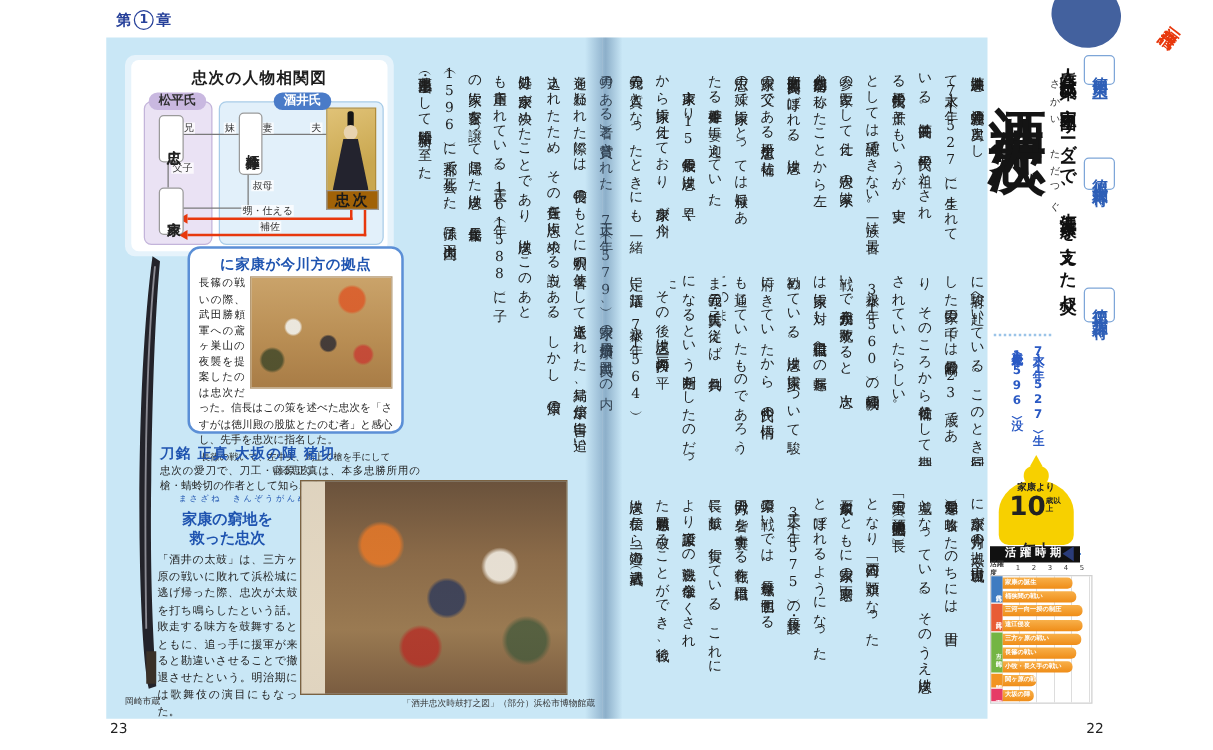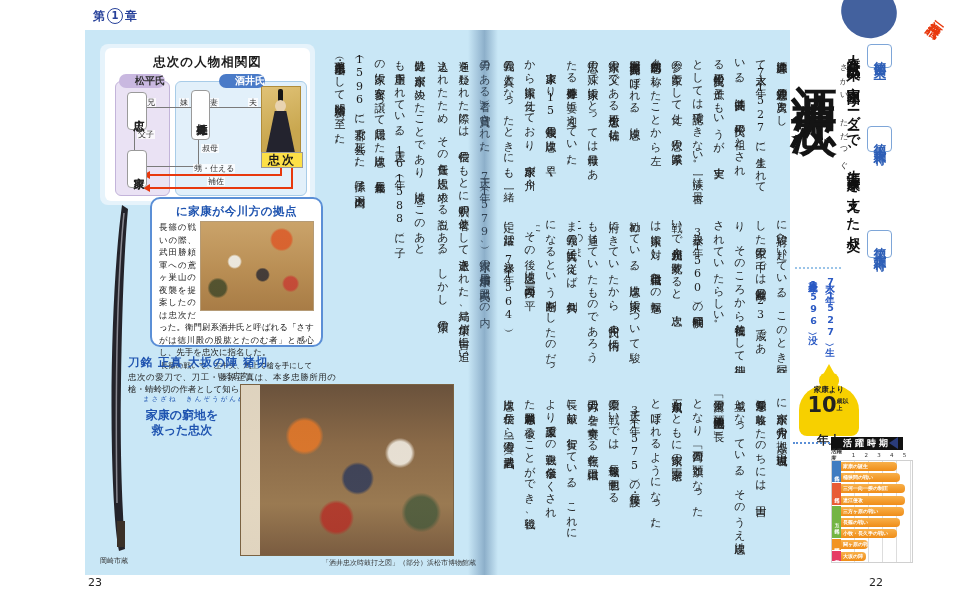--- a/index.html
+++ b/index.html
@@ -46,21 +46,21 @@
   #age-body{position:absolute;left:2px;top:20px;width:60px;height:52px;background:#f7d000;border-radius:50% 50% 8px 8px;}
   #age-text{position:absolute;left:0;top:22px;width:64px;text-align:center;color:#222;line-height:1;}
   #age-line1{font-size:7.5px;font-weight:bold;}
   #age-mid{display:flex;justify-content:center;align-items:center;margin-top:1px;}
   #age-num{font-size:21px;font-weight:bold;}
   #age-unit{display:inline-block;font-size:6px;font-weight:bold;text-align:left;width:14px;line-height:1.1;}
   #age-line2{font-size:12px;font-weight:bold;margin-top:18px;}
   #age-underline{position:absolute;left:-4px;bottom:0;width:72px;border-bottom:2px dotted #5b8fd6;}
 
   
-  #timeline-chart{left:792px;top:437px;width:82px;height:124px;margin-left:39px;}
+  #timeline-chart{left:792px;top:437px;width:82px;height:124px;}
   #tl-header{position:absolute;left:0;top:0;width:72px;height:13px;background:#111;color:#fff;
     font-size:9px;font-weight:bold;letter-spacing:3px;text-align:center;line-height:13px;}
   #tl-pennant{position:absolute;left:58px;top:0;width:0;height:0;
     border-top:6.5px solid transparent;border-bottom:6.5px solid transparent;border-right:9px solid #2a3c7a;}
   #tl-axis{position:absolute;left:0;top:14px;width:80px;height:8px;display:flex;align-items:center;font-size:5.5px;color:#333;}
   #tl-axis-label{width:16px;font-weight:bold;}
   #tl-ticks{flex:1;display:flex;justify-content:space-around;}
   #tl-plot{position:absolute;left:0;top:23px;width:80px;height:101px;background:#fff;border:1px solid #d0d0d0;}
   #chart-eras{position:absolute;left:0;top:0;width:9px;height:100%;}
   .era-strip{position:relative;width:9px;color:#fff;font-size:5px;letter-spacing:0;
@@ -85,36 +85,36 @@
   #left-short{left:325px;top:52px;width:101px;height:294px;}
 
   
   #rel-box{left:100px;top:44px;width:215px;height:161px;background:#e6f3fb;border-radius:8px;}
   #rel-inner{position:absolute;left:5px;top:4px;width:205px;height:153px;background:#fff;border-radius:6px;}
   #rel-title{position:absolute;left:0;top:6px;width:100%;text-align:center;font-size:12.5px;font-weight:bold;color:#1c1c1c;letter-spacing:1px;}
   .rel-group{position:absolute;border-radius:6px;}
   #grp-matsudaira{left:10px;top:33px;width:53px;height:113px;background:#eae2f4;border:1px solid #c3b4da;}
   #grp-sakai{left:70px;top:33px;width:130px;height:113px;background:#e2f0fa;border:1px solid #a8cce8;}
   .grp-pill{position:absolute;top:26px;width:46px;height:14px;border-radius:7px;font-size:10px;font-weight:bold;
-    text-align:right;line-height:14px;z-index:3;}
+    text-align:center;line-height:14px;z-index:3;}
   #pill-matsudaira{left:14px;background:#c9b8e0;color:#2e2e2e;}
   #pill-sakai{left:114px;background:#4a7bc8;color:#fff;}
   .rel-node{position:absolute;background:#fff;border:1px solid #9a9a9a;border-radius:4px;
     writing-mode:vertical-rl;text-orientation:upright;font-size:11px;font-weight:bold;color:#222;
     text-align:center;padding:2px 1px;z-index:2;}
   #node-hirotada{left:22px;top:44px;width:16px;height:32px;}
   #node-ieyasu{left:22px;top:102px;width:16px;height:32px;}
   #node-usuihime{left:86px;top:42px;width:15px;height:44px;}
   #portrait{left:156px;top:38px;width:38px;height:66px;border:1px solid #b08c3a;z-index:2;
     background:linear-gradient(160deg,#e0c277,#c9a74f 70%);}
   #por-hat{position:absolute;left:16px;top:2px;width:5px;height:13px;background:#151515;border-radius:2px 2px 0 0;}
   #por-head{position:absolute;left:13px;top:13px;width:11px;height:12px;background:#e8d3b0;border-radius:50%;}
   #por-body{position:absolute;left:4px;top:24px;width:29px;height:42px;background:#23232e;
     clip-path:polygon(30% 0,70% 0,100% 100%,0 100%);}
-  #portrait-label{left:156px;top:104px;width:40px;height:14px;background:#fde047;border:1px solid #9a9a9a;z-index:2;
+  #portrait-label{left:156px;top:104px;width:40px;height:14px;background:#a16207;border:1px solid #9a9a9a;z-index:2;
     font-size:12px;font-weight:bold;text-align:center;line-height:14px;letter-spacing:2px;}
   .rel-line{position:absolute;background:#7a7a7a;z-index:1;}
   .rel-line.red{background:#e8380d;z-index:1;}
   .rel-lab{position:absolute;font-size:8px;color:#333;z-index:2;background:rgba(255,255,255,.75);line-height:9px;padding:0 1px;}
   .arrow-left{position:absolute;width:0;height:0;border-top:4px solid transparent;border-bottom:4px solid transparent;
     border-right:7px solid #e8380d;z-index:2;}
   #arrow-oba{position:absolute;width:0;height:0;border-left:4px solid transparent;border-right:4px solid transparent;
     border-bottom:7px solid #222;z-index:2;}
 
   
@@ -354,37 +354,38 @@
         <div id="por-head"></div>
         <div id="por-body"></div>
       </div>
       <div id="portrait-label" class="abs">忠次</div>
     </div>
   </div>
 
   <div id="raid-box" class="abs">
     <div id="raid-title">に家康が今川方の拠点</div>
     <div id="raid-img"></div>
-    <div id="raid-body">長篠の戦いの際、武田勝頼軍への鳶ヶ巣山の夜襲を提案したのは忠次だった。衛門尉系酒井氏と呼ばれる「さすがは徳川殿の股肱とたのむ者」と感心し、先手を忠次に指名した。</div>
+    <div id="raid-body">長篠の戦いの際、武田勝頼軍への鳶ヶ巣山の夜襲を提案したのは忠次だった。信長はこの策を述べた忠次を「さすがは徳川殿の股肱とたのむ者」と感心し、先手を忠次に指名した。</div>
     <div id="raid-caption">長篠の戦いで、左中央、馬上で槍を手にしている忠次。</div>
   </div>
 
   <svg id="sword-img" class="abs" viewBox="0 0 42 352">
     <path d="M24 2 C 16 60, 12 160, 14 250 C 15 290, 17 330, 21 348 L 27 346 C 24 300, 22 250, 23 180 C 24 110, 26 50, 30 6 Z" fill="#23232a"></path>
     <path d="M26 10 C 20 70, 17 170, 19 300" stroke="#8a8a92" stroke-width="1.5" fill="none"></path>
     <rect x="19" y="318" width="8" height="26" fill="#3a3128"></rect>
   </svg>
   <div id="sword-credit" class="abs">岡崎市蔵</div>
   <div id="sword-ruby" class="abs">まさざね　きんぞうがんめい　いのきり</div>
   <div id="sword-title" class="abs">刀銘 正真 大坂の陣 猪切</div>
   <div id="sword-body" class="abs">忠次の愛刀で、刀工・藤原正真は、本多忠勝所用の槍・蜻蛉切の作者として知られる。</div>
 
   <div id="drum-box" class="abs">
     <div class="drum-title">家康の窮地を</div>
     <div class="drum-title">救った忠次</div>
+    <div id="drum-body">「酒井の太鼓」は、三方ヶ原の戦いに敗れて浜松城に逃げ帰った際、忠次が太鼓を打ち鳴らしたという話。敗走する味方を鼓舞するとともに、追っ手に援軍が来ると勘違いさせることで撤退させたという。明治期には歌舞伎の演目にもなった。</div>
   </div>
 
   <div id="painting" class="abs"></div>
   <div id="painting-caption" class="abs">「酒井忠次時鼓打之図」（部分）浜松市博物館蔵</div>
 
   <div id="page-num-left" class="abs page-num">23</div>
   <div id="page-num-right" class="abs page-num">22</div>
 </div>
 
 </body></html>

